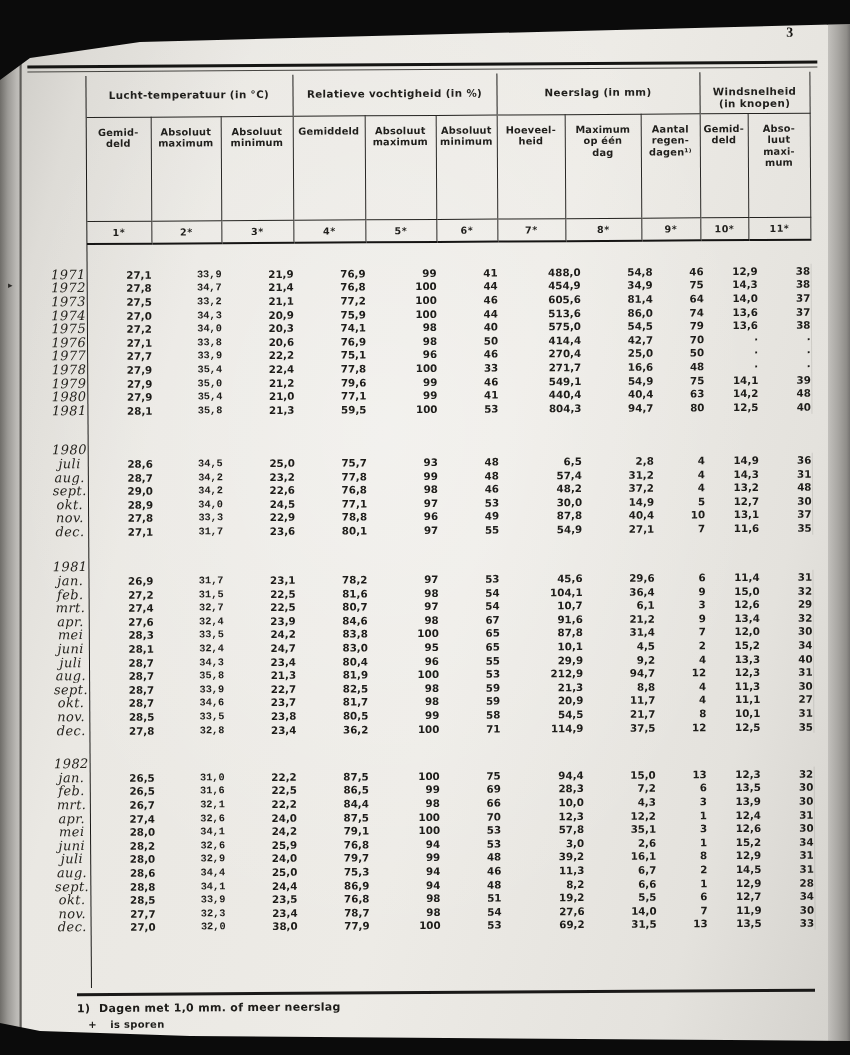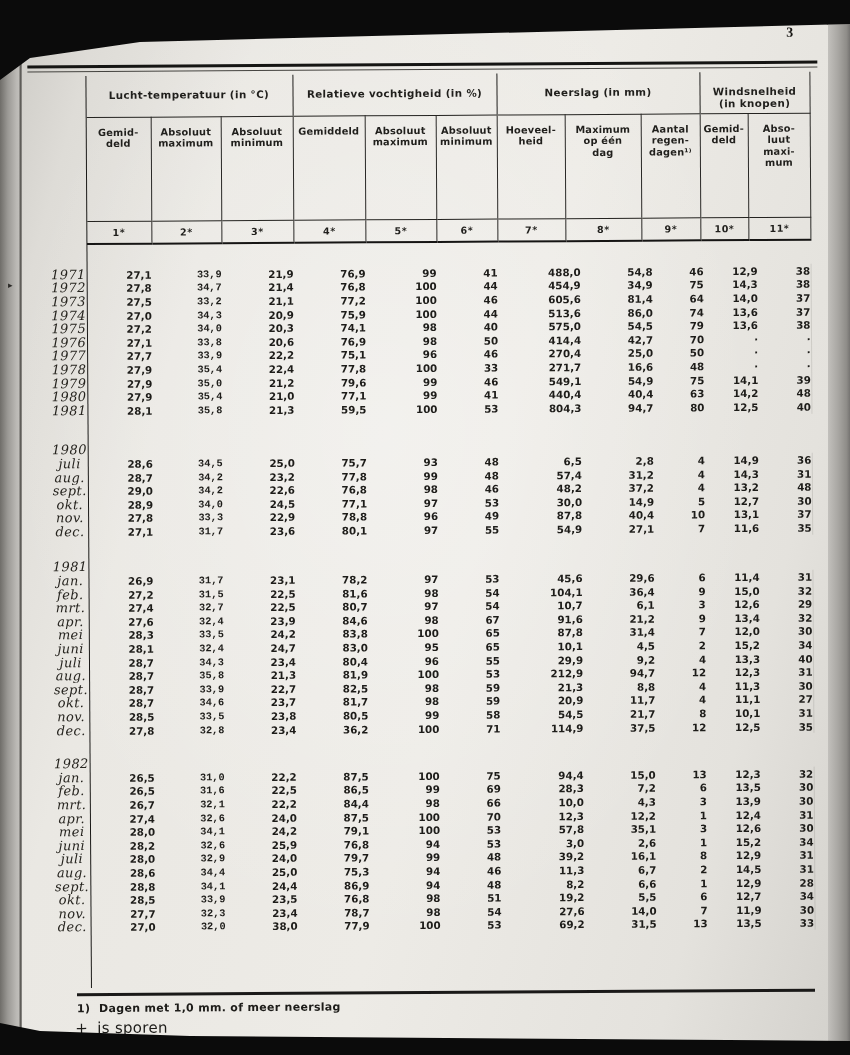--- a/index.html
+++ b/index.html
@@ -63,21 +63,21 @@
   td.c3{padding-right:5px;}  td.c4{padding-right:6px;} td.c5{padding-right:7px;}
   td.c6{padding-right:2px;text-align:right;}  td.c7{padding-right:2px;} td.c8{padding-right:2px;}
   td.c9{padding-right:2px;}  td.c10{padding-right:2px;}
   td.c6 .val{margin-right:-15px;} td.c7 .val{margin-right:-11px;text-align:right;}
   td.c8 .val{margin-right:-3px;}  td.c9 .val{margin-right:-9px;}
   td.c10{border-right:1px solid rgba(40,39,36,.12);}
 
   .footnote-1{position:absolute;left:74px;top:1000px;font-size:11px;font-weight:bold;
     letter-spacing:.3px;color:#1d1c19;}
   .footnote-1 .marker{display:inline-block;width:22px;}
-  .footnote-2{position:absolute;left:72px;top:1017px;font-size:15px;font-weight:normal;
+  .footnote-2{position:absolute;left:85px;top:1017px;font-size:10px;font-weight:bold;
     letter-spacing:.3px;color:#1d1c19;}
   .footnote-2 .marker{display:inline-block;width:22px;}
   .margin-arrow{position:absolute;left:8px;top:280px;font-size:9px;color:#2b2a27;}
 </style>
 </head>
 <body>
 
 <div class="stage">
   <div class="edge-left"></div>
   <div class="edge-left-line"></div>

